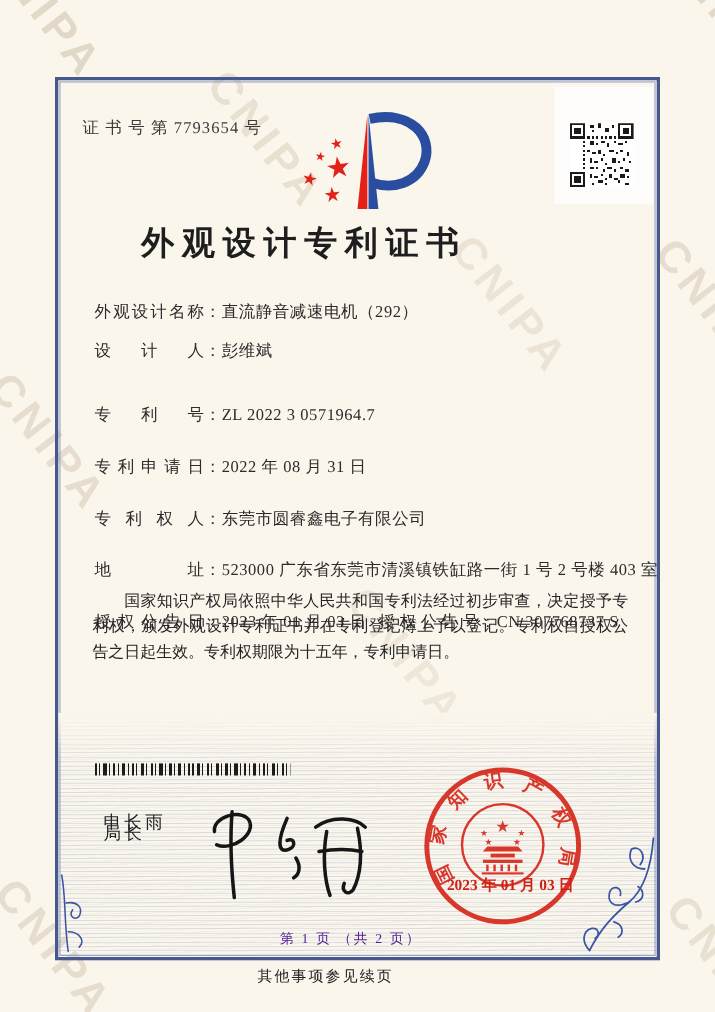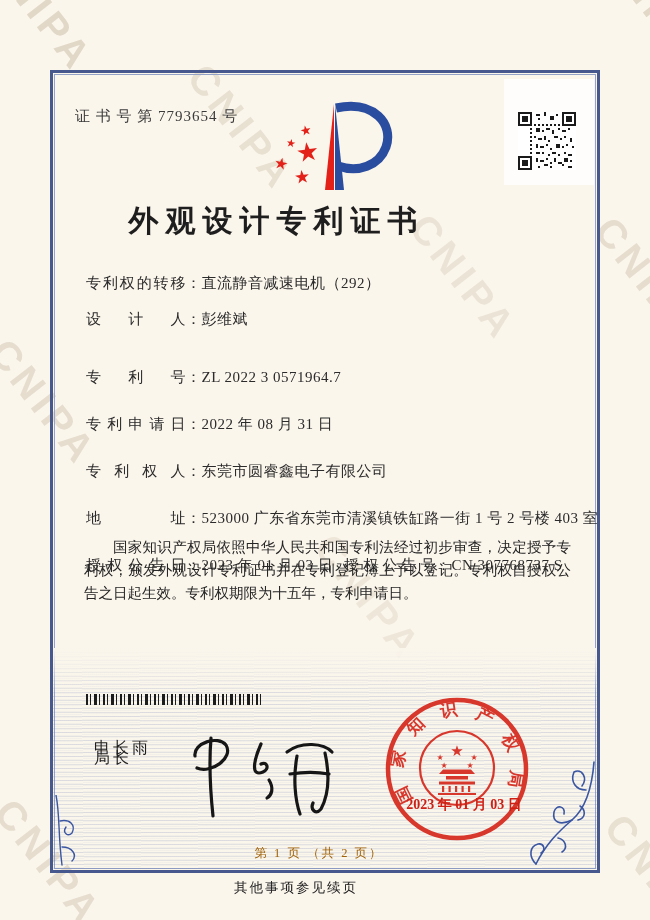--- a/index.html
+++ b/index.html
@@ -43,21 +43,21 @@
        #1c1c1c 13px 14px,transparent 14px 17px);}
   .signer{position:absolute;left:94px;font-size:16px;letter-spacing:3px;color:#1d1d1d;
           font-family:Liberation Sans, sans-serif;z-index:2;}
   .signature{position:absolute;left:183px;top:722px;width:170px;height:100px;z-index:2;}
   .seal{position:absolute;left:384px;top:696px;width:146px;height:146px;z-index:3;opacity:0.92;}
   .seal-date{position:absolute;left:396px;top:796px;width:136px;text-align:center;
      font-size:14px;font-weight:bold;color:#cf2015;white-space:nowrap;z-index:4;}
   .ornament-br{position:absolute;left:528px;top:760px;width:70px;height:108px;z-index:2;}
   .ornament-bl{position:absolute;left:52px;top:795px;width:32px;height:72px;z-index:2;}
   .page-footer{position:absolute;left:50px;top:845px;width:538px;text-align:center;
-     font-size:12.5px;letter-spacing:2px;color:#a16207;z-index:2;}
+     font-size:12.5px;letter-spacing:2px;color:#4c1d95;z-index:2;}
   .cont-note{position:absolute;left:0;top:879px;width:592px;text-align:center;
      font-size:13.5px;letter-spacing:2px;color:#222;z-index:2;}
 </style>
 </head>
 <body>
 
 <span class="wm" style="left:-34px;top:-14px;opacity:.55">CNIPA</span>
 <span class="wm" style="left:582px;top:-16px;opacity:.55">CNIPA</span>
 <span class="wm" style="left:168px;top:105px;opacity:.4">CNIPA</span>
 <span class="wm" style="left:390px;top:255px;opacity:.33">CNIPA</span>
@@ -166,21 +166,21 @@
   <svg style="position:absolute;left:52px;top:4px" width="92" height="96" viewBox="0 0 92 96">
     <path d="M 16,8 C 54,0 74,24 66,47 C 59,66 38,73 18,66" stroke="#2b4da0" stroke-width="9" fill="none"></path>
     <polygon points="14,4 5,90 14,90" fill="#e32119"></polygon>
     <polygon points="15,4 15,90 24,90" fill="#2b4da0"></polygon>
   </svg>
 </div>
 
 <div class="title">外观设计专利证书</div>
 
 <div class="frow" style="top:274px">
-  <span class="flabel">专利权的转移</span><span>：</span><span>直流静音减速电机（292）</span>
+  <span class="flabel">外观设计名称</span><span>：</span><span>直流静音减速电机（292）</span>
 </div>
 <div class="frow" style="top:310px">
   <span class="flabel">设计人</span><span>：</span><span>彭维斌</span>
 </div>
 <div class="frow" style="top:368px">
   <span class="flabel">专利号</span><span>：</span><span>ZL 2022 3 0571964.7</span>
 </div>
 <div class="frow" style="top:415px">
   <span class="flabel">专利申请日</span><span>：</span><span>2022 年 08 月 31 日</span>
 </div>

